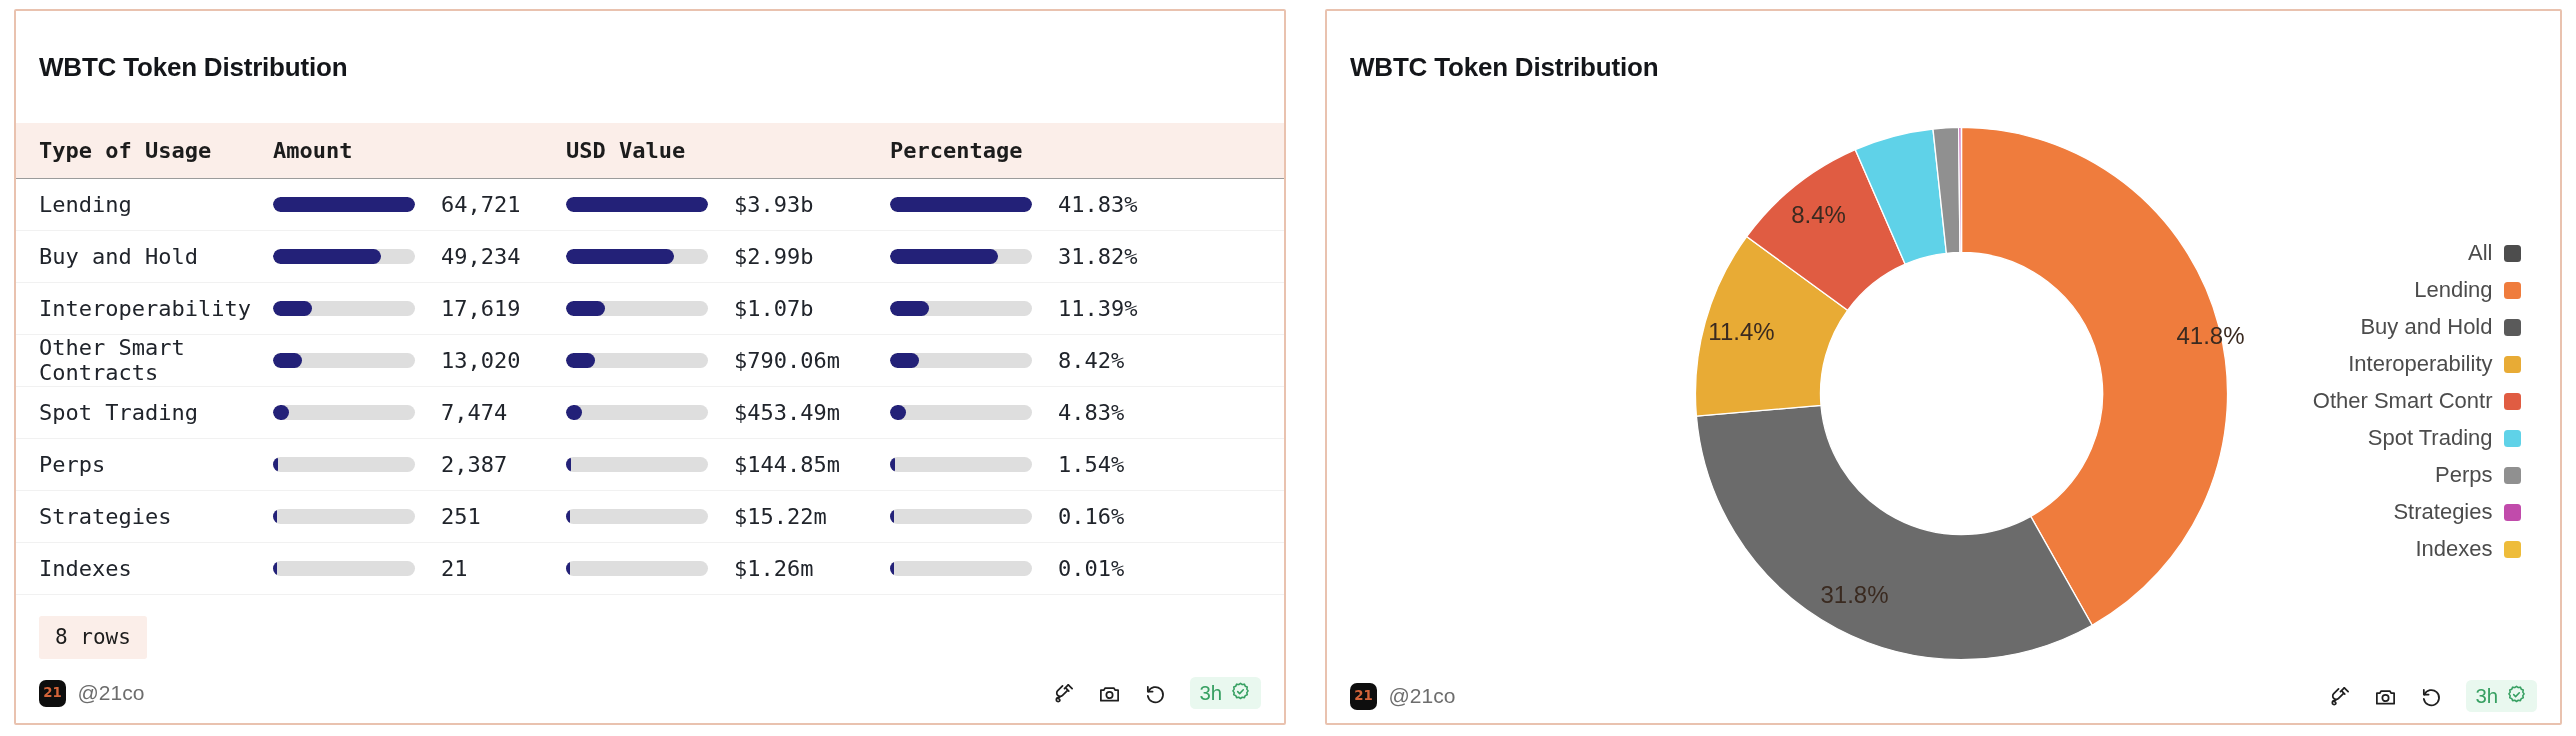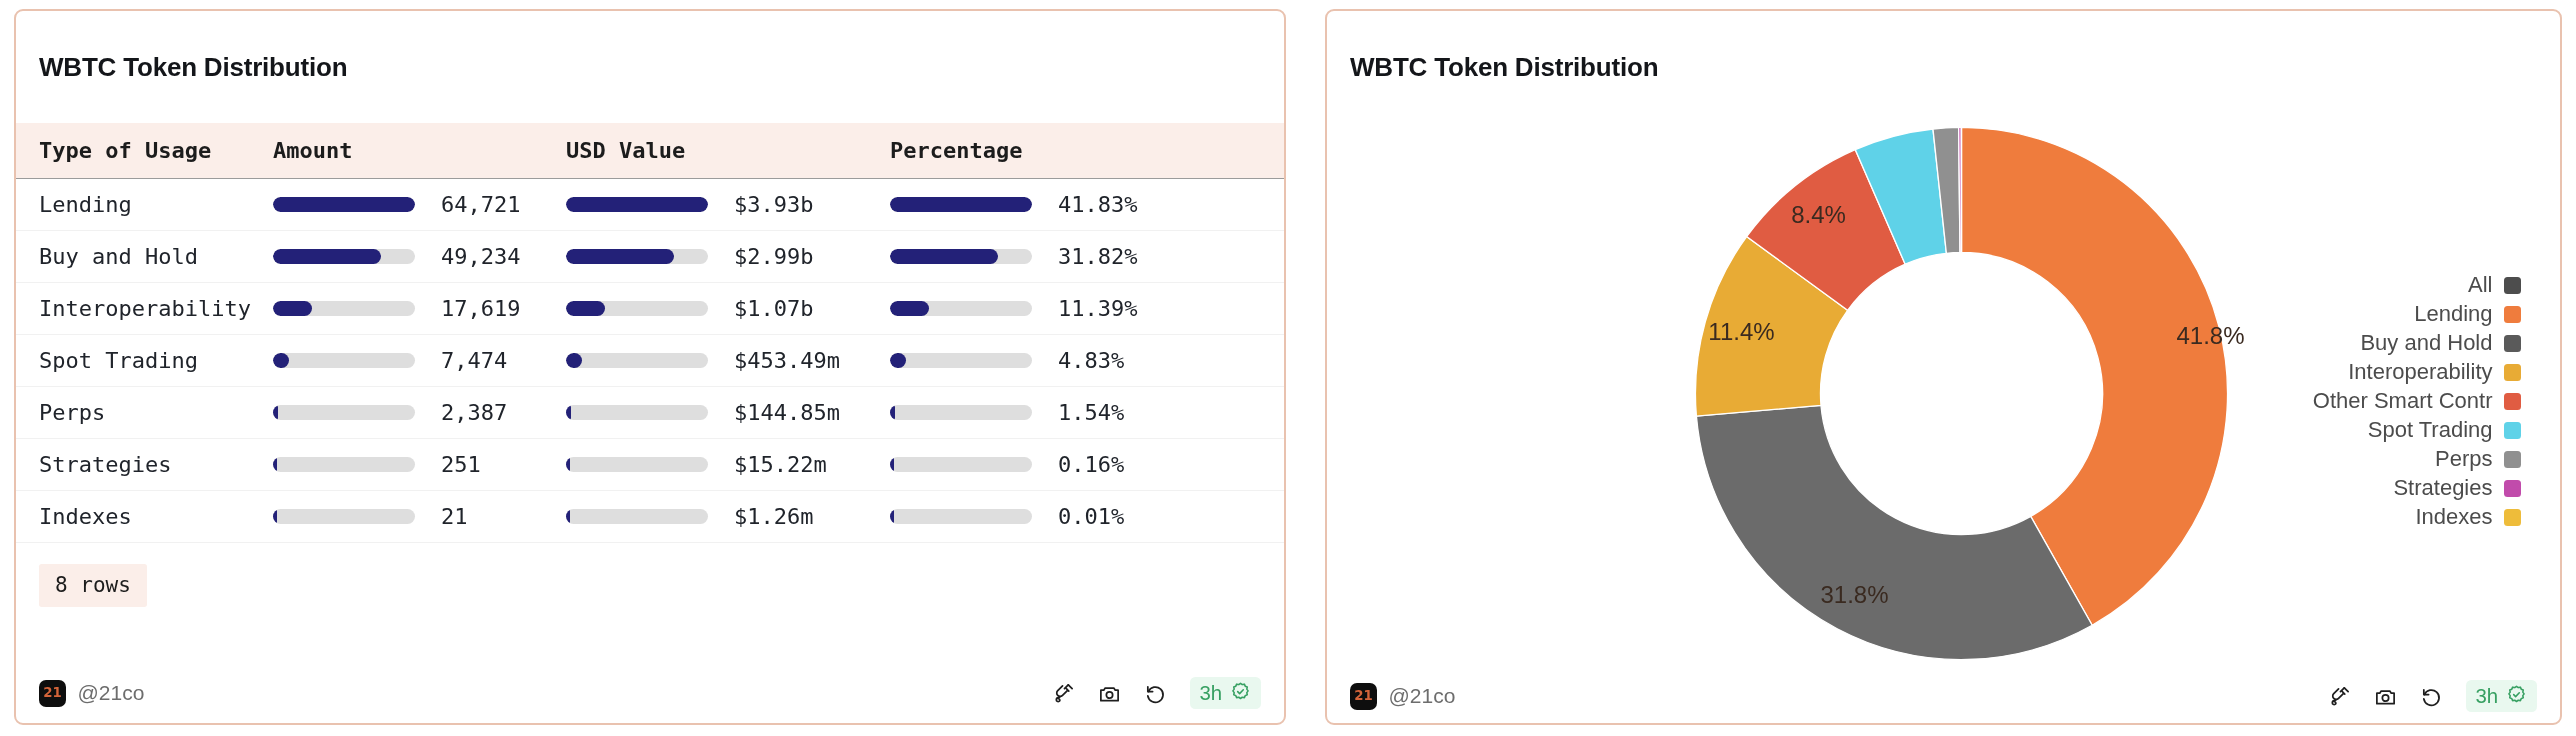--- a/index.html
+++ b/index.html
@@ -9,21 +9,21 @@
     -webkit-font-smoothing:antialiased;
   }
   .stage{
     position:relative;width:2576px;height:736px;
     display:flex;gap:39px;padding:9px 14px 10.6px 14px;box-sizing:border-box;
     background:#fff;
   }
   .panel{
     position:relative;
     border:2.7px solid #e9c2af;
-    border-radius:9px;
+    border-radius:2px;
     background:#ffffff;
     box-sizing:border-box;
     display:flex;flex-direction:column;
   }
   .panel-left{width:1272px;}
   .panel-right{flex:1;}
 
   .panel-title{
     font-size:26px;
     font-weight:700;
@@ -114,21 +114,21 @@
   .freshness-label{color:#37a062;font-size:20.4px;font-weight:400;}
 
   
   .chart-area{
     flex:1;display:flex;align-items:center;justify-content:center;
     position:relative;padding-bottom:16px;
   }
   .donut-wrap{position:relative;width:541px;height:541px;margin-left:35px;}
   .legend{
     position:absolute;right:39px;top:50%;transform:translateY(-50%);
-    display:flex;flex-direction:column;gap:3px;align-items:flex-end;
+    display:flex;flex-direction:column;gap:11px;align-items:flex-end;
   }
   .legend-row{display:flex;align-items:center;gap:11.5px;justify-content:flex-end;cursor:pointer;}
   .legend-label{font-size:22px;color:#4c4c4c;white-space:nowrap;font-family:"Liberation Sans",sans-serif;}
   .legend-swatch{width:17px;height:17px;border-radius:3.5px;flex:0 0 auto;}
   .slice-label{
     position:absolute;font-size:24px;color:#3a2a20;font-weight:400;
     font-family:"Liberation Sans",sans-serif;pointer-events:none;text-align:center;
   }
 </style>
 </head>
@@ -230,20 +230,47 @@
             <td>
               <div class="cellbar">
                 <div class="bar-track">
                   <div class="bar-fill" style="width: 27.23%;"></div>
                 </div>
                 <span class="bar-val">11.39%</span>
               </div>
             </td>
           </tr>
           <tr>
+            <td class="c0">Other Smart Contracts</td>
+            <td>
+              <div class="cellbar">
+                <div class="bar-track">
+                  <div class="bar-fill" style="width: 20.12%;"></div>
+                </div>
+                <span class="bar-val">13,020</span>
+              </div>
+            </td>
+            <td>
+              <div class="cellbar">
+                <div class="bar-track">
+                  <div class="bar-fill" style="width: 20.1%;"></div>
+                </div>
+                <span class="bar-val">$790.06m</span>
+              </div>
+            </td>
+            <td>
+              <div class="cellbar">
+                <div class="bar-track">
+                  <div class="bar-fill" style="width: 20.13%;"></div>
+                </div>
+                <span class="bar-val">8.42%</span>
+              </div>
+            </td>
+          </tr>
+          <tr>
             <td class="c0">Spot Trading</td>
             <td>
               <div class="cellbar">
                 <div class="bar-track">
                   <div class="bar-fill" style="width: 11.55%;"></div>
                 </div>
                 <span class="bar-val">7,474</span>
               </div>
             </td>
             <td>

